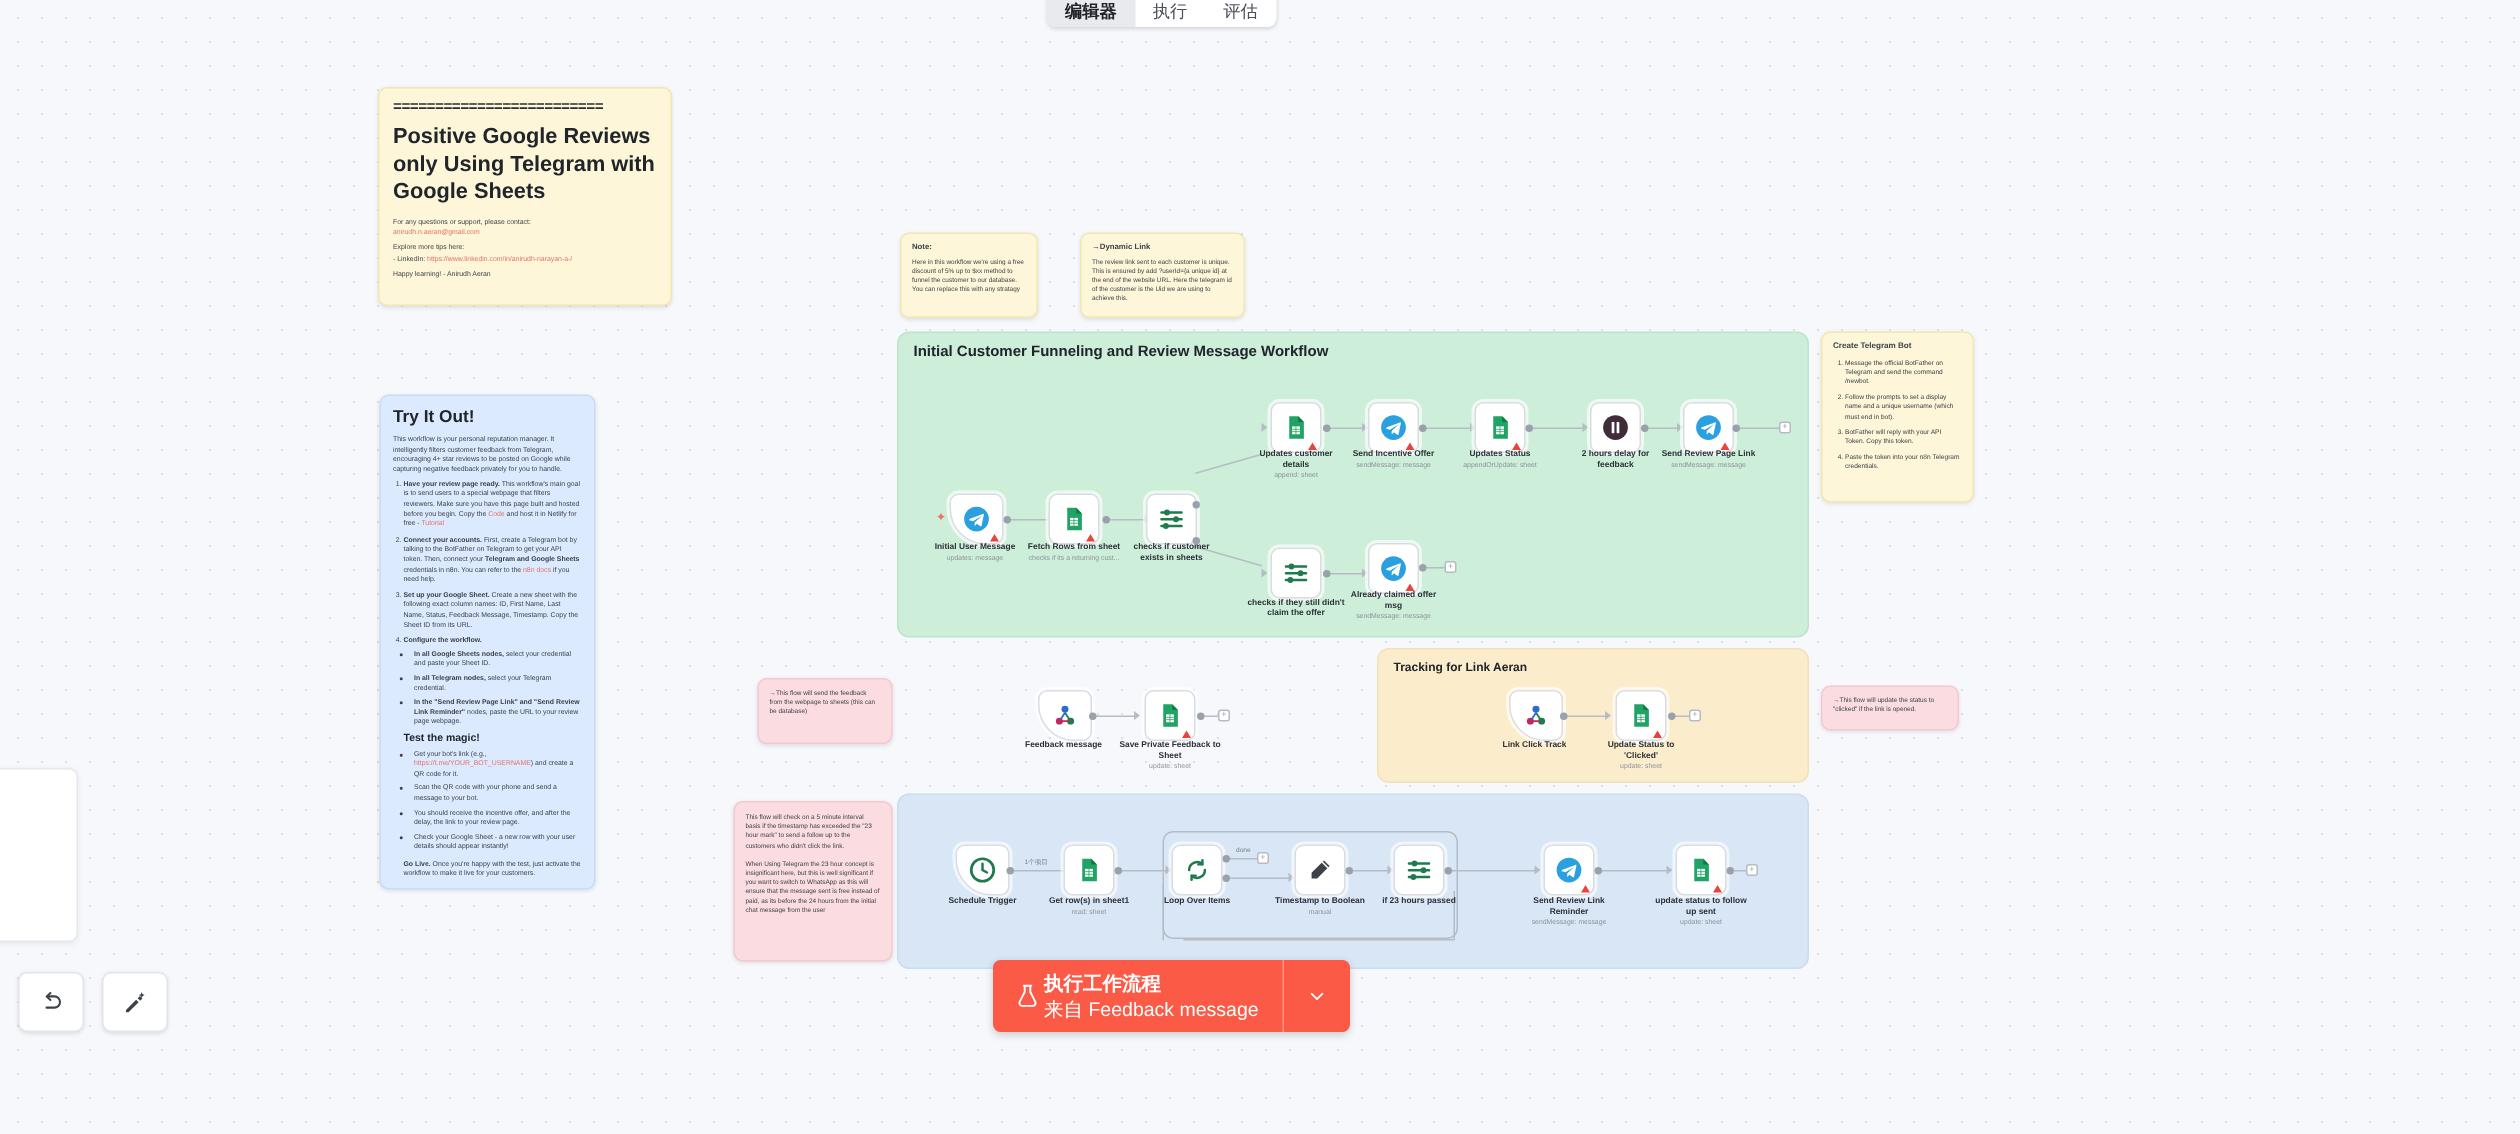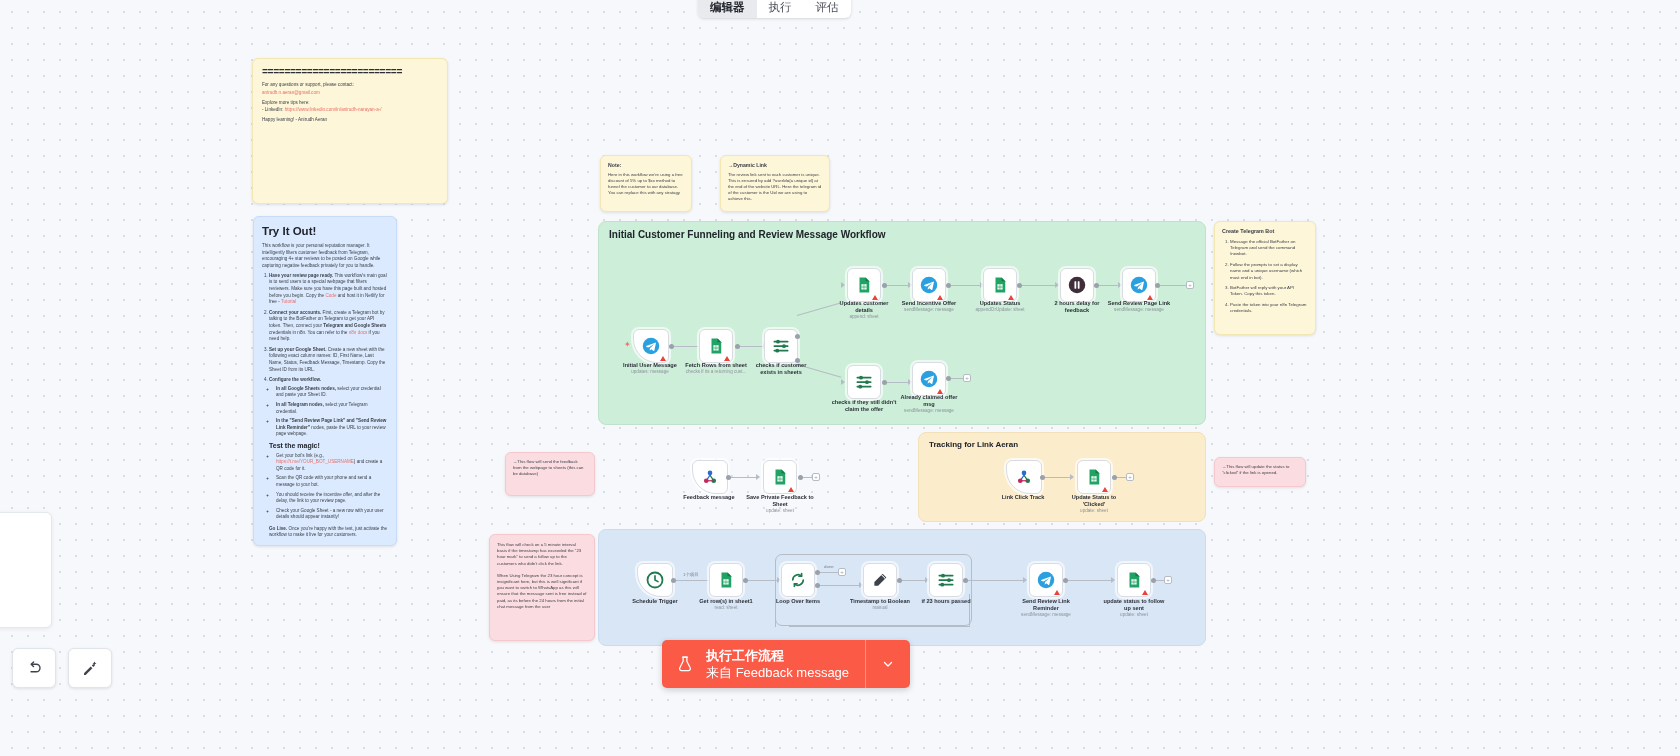--- a/index.html
+++ b/index.html
@@ -39,21 +39,21 @@
   .topbar .tab.active { background: #e8eaee; color: #21252b; font-weight: 600; }
 
   
   .note {
     position: absolute;
     border-radius: 6px;
     box-shadow: 0 1px 3px rgba(0,0,0,.10);
     overflow: hidden;
   }
   .note-yellow { background: #fdf6d8; border: 1px solid #f2e7b0; }
-  .note-blue   { background: #dbeafe; border: 1px solid #c6dcf8; }
+  .note-blue   { background: #dbeafe; border: 1px solid #c6dcf8; margin-top: 47px; }
   .note-pink   { background: #fbdde1; border: 1px solid #f5c8ce; }
 
   .note-inner { padding: 8px 9px; }
 
   .eqline {
     font-family: "Liberation Mono", monospace;
     font-size: 10px; line-height: 11px;
     color: #2b2f36; font-weight: 700;
     letter-spacing: -0.4px;
     word-break: break-all;
@@ -177,21 +177,21 @@
     display: flex; align-items: stretch;
     background: #fb5a47;
     border-radius: 5px;
     box-shadow: 0 2px 6px rgba(0,0,0,.18);
     color: #ffffff;
     height: 48px;
     z-index: 50;
     cursor: pointer;
   }
   .runbtn .rb-main {
-    display: flex; align-items: center; gap: 12px;
+    display: flex; align-items: center; gap: 2px;
     padding: 0 16px 0 14px;
     border-right: 1px solid rgba(255,255,255,.35);
   }
   .runbtn .rb-txt { font-size: 13px; line-height: 17px; font-weight: 600; }
   .runbtn .rb-txt .l2 { font-weight: 400; }
   .runbtn .rb-caret {
     display: flex; align-items: center; justify-content: center;
     width: 44px;
   }
 
@@ -229,20 +229,21 @@
         <span>执行</span>
       </div>
     <div class="tab">
         <span>评估</span>
       </div>
   </div>
 
   <div class="note note-yellow" style="left:252px; top:58px; width:196px; height:146px;">
     <div class="note-inner">
       <div class="eqline">=========================</div>
+      <div class="note-h1">Positive Google Reviews only Using Telegram with Google Sheets</div>
       <div class="note-p" style="margin-bottom:1px;">For any questions or support, please contact:</div>
       <div class="note-p lnk">anirudh.n.aeran@gmail.com</div>
       <div class="note-p" style="margin-bottom:1px;">Explore more tips here:</div>
       <div class="note-p">
         <span>- LinkedIn:</span>
         <span class="lnk">https://www.linkedin.com/in/anirudh-narayan-a-/</span>
       </div>
       <div class="note-p">Happy learning! - Anirudh Aeran</div>
     </div>
   </div>

